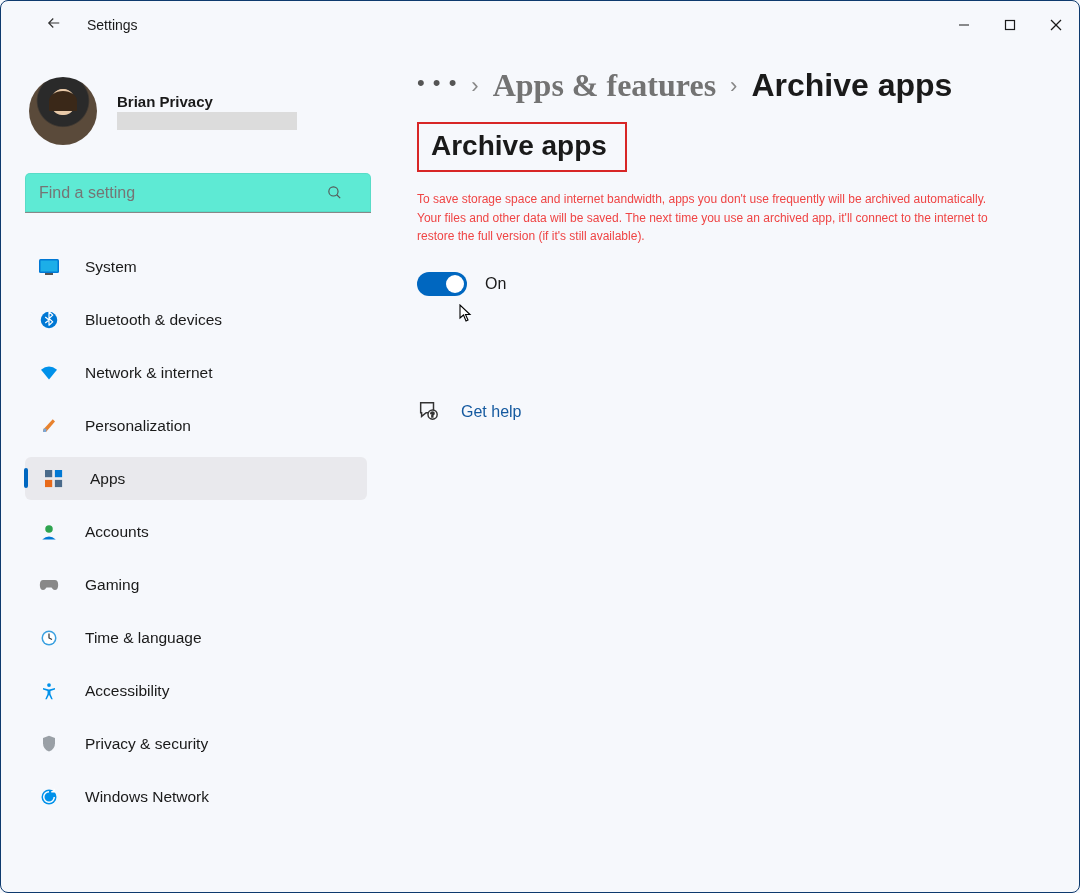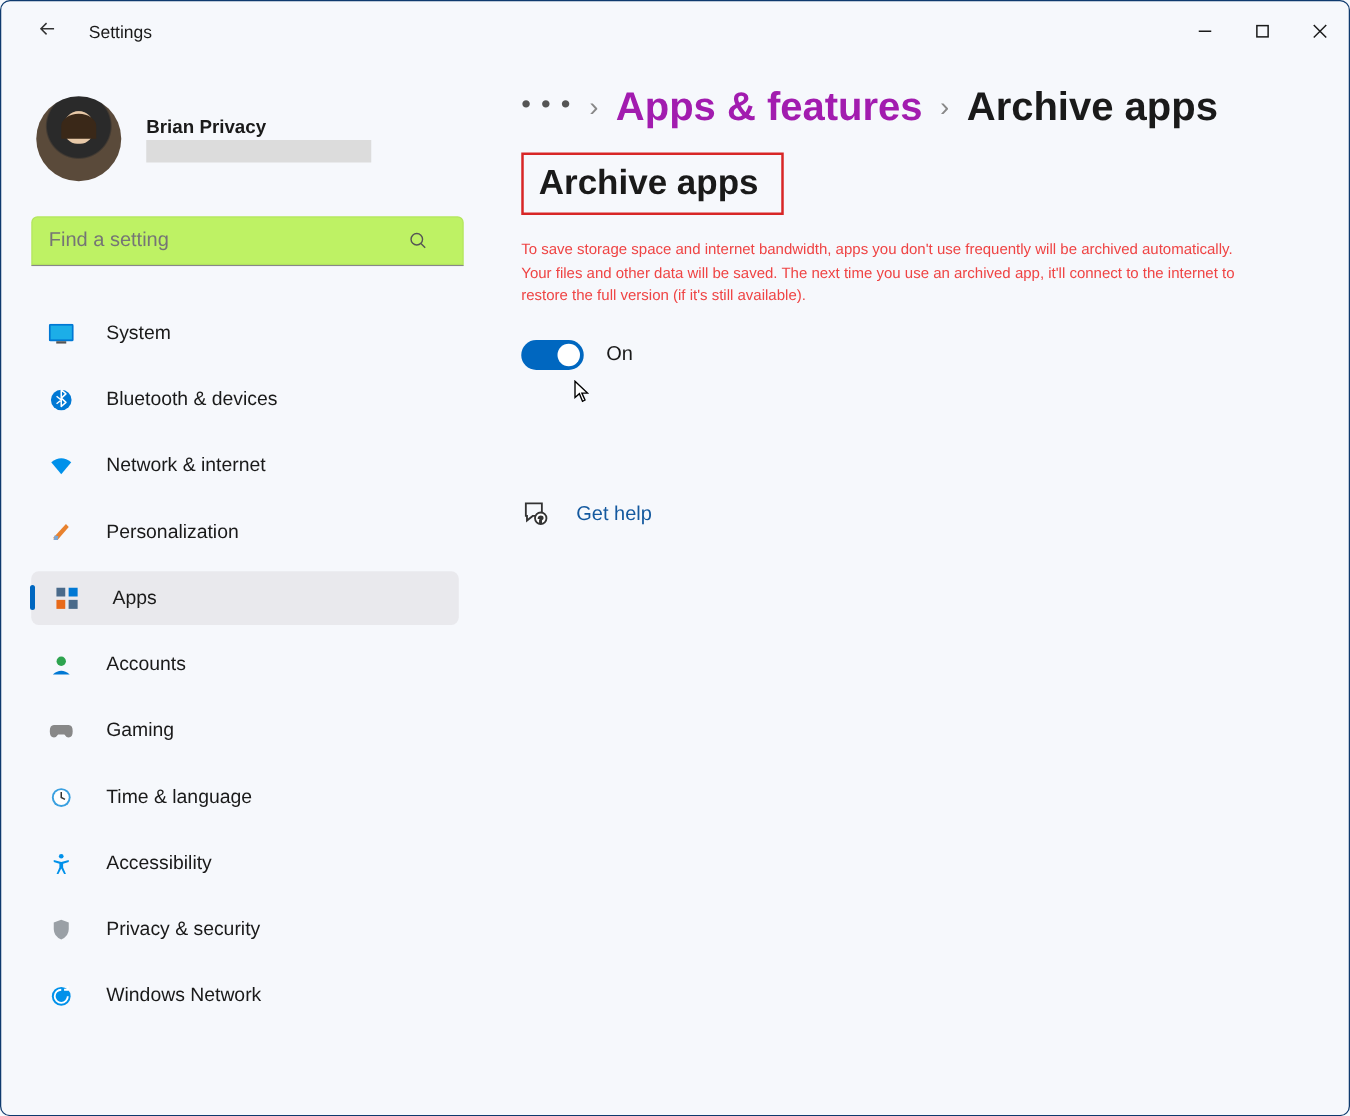--- a/index.html
+++ b/index.html
@@ -11,41 +11,41 @@
       overflow: hidden;
       border: 1.5px solid #0e3a6e;
       border-radius: 8px;
       position: relative;
     }
     .titlebar {
       height: 48px;
       display: flex;
       align-items: center;
       justify-content: space-between;
-      padding: 0 0 0 28px;
+      padding: 0 0 0 44px;
     }
     .titlebar-left { display: flex; align-items: center; gap: 24px; }
     .back-arrow { font-size: 18px; color: #333; cursor: pointer; }
     .app-title { font-size: 14px; color: #1a1a1a; }
     .window-controls { display: flex; }
     .win-btn { width: 46px; height: 32px; display: flex; align-items: center; justify-content: center; cursor: pointer; font-family: "Segoe UI Symbol", sans-serif; font-size: 11px; color: #1a1a1a; }
     .win-btn.close svg { width: 12px; height: 12px; }
     .content { display: flex; height: calc(100% - 48px); }
     .sidebar { width: 380px; padding: 28px 14px 14px 24px; }
     .user-block { display: flex; align-items: center; gap: 20px; margin-bottom: 28px; margin-left: 4px; }
     .avatar { width: 68px; height: 68px; border-radius: 50%; background: radial-gradient(circle at 50% 35%, #e8c9a8 0%, #e8c9a8 20%, #2a2a2a 22%, #2a2a2a 45%, #5a4a3a 48%, #5a4a3a 100%); position: relative; overflow: hidden; }
     .avatar::before { content:''; position:absolute; top:12px; left:22px; width:24px; height:26px; background:#e8c9a8; border-radius:50% 50% 45% 45%; }
     .avatar::after { content:''; position:absolute; top:14px; left:20px; width:28px; height:20px; background:#3a2818; border-radius:50% 50% 0 0; }
     .user-info { flex: 1; }
     .user-name { font-weight: 600; font-size: 15px; color: #1a1a1a; }
     .user-email { width: 180px; height: 18px; background: #dcdcdc; margin-top: 2px; }
     .search-row { position: relative; margin-bottom: 32px; }
     .search-input {
       width: 346px; height: 40px; border: none; border-bottom: 1.5px solid #888;
-      background: #bef264; border-radius: 5px 5px 0 0; padding: 0 44px 0 14px;
+      background: #5eead4; border-radius: 5px 5px 0 0; padding: 0 44px 0 14px;
       font-size: 16px; color: #555; outline: none;
       box-shadow: inset 0 0 0 1px rgba(0,0,0,0.06);
     }
     .search-icon { position: absolute; right: 24px; top: 11px; color: #555; }
     .nav { display: flex; flex-direction: column; gap: 2px; }
     .nav-item {
       display: flex; align-items: center; gap: 26px;
       height: 43px; padding: 0 14px; border-radius: 6px;
       font-size: 15.5px; color: #1a1a1a; cursor: pointer;
       position: relative; margin-bottom: 8px;
@@ -53,21 +53,21 @@
     .nav-item.selected { background: #e9e9ed; padding-left: 19px; }
     .nav-item.selected::before {
       content: ''; position: absolute; left: -1px; top: 11px; width: 3.5px; height: 20px;
       background: #0067c0; border-radius: 2px;
     }
     .nav-icon { width: 20px; height: 20px; display: flex; align-items: center; justify-content: center; }
     .main { flex: 1; padding: 18px 20px 20px 36px; }
     .breadcrumb { display: flex; align-items: center; gap: 14px; font-size: 32px; margin-bottom: 18px; }
     .bc-more { color: #555; font-size: 22px; letter-spacing: 1px; cursor: pointer; padding-bottom: 6px;}
     .bc-chev { color: #888; font-size: 22px; }
-    .bc-link { color: #a21caf; font-weight: 600; cursor: pointer; }
+    .bc-link { color: #737373; font-weight: 600; cursor: pointer; font-family: Liberation Serif, serif; }
     .bc-current { color: #1a1a1a; font-weight: 600; }
     .section-title-box { border: 2.5px solid #d82626; padding: 6px 18px 8px 12px; display: inline-block; margin-bottom: 18px; }
     .section-title { font-size: 28px; font-weight: 600; color: #1a1a1a; }
     .desc { font-size: 12px; line-height: 1.55; color: #ef4444; max-width: 580px; margin-bottom: 26px; }
     .toggle-row { display: flex; align-items: center; gap: 18px; margin-bottom: 10px; }
     .toggle {
       width: 50px; height: 24px; background: #0067c0; border-radius: 12px;
       position: relative; cursor: pointer;
     }
     .toggle-knob { position: absolute; right: 3px; top: 3px; width: 18px; height: 18px; background: #fff; border-radius: 50%; }

